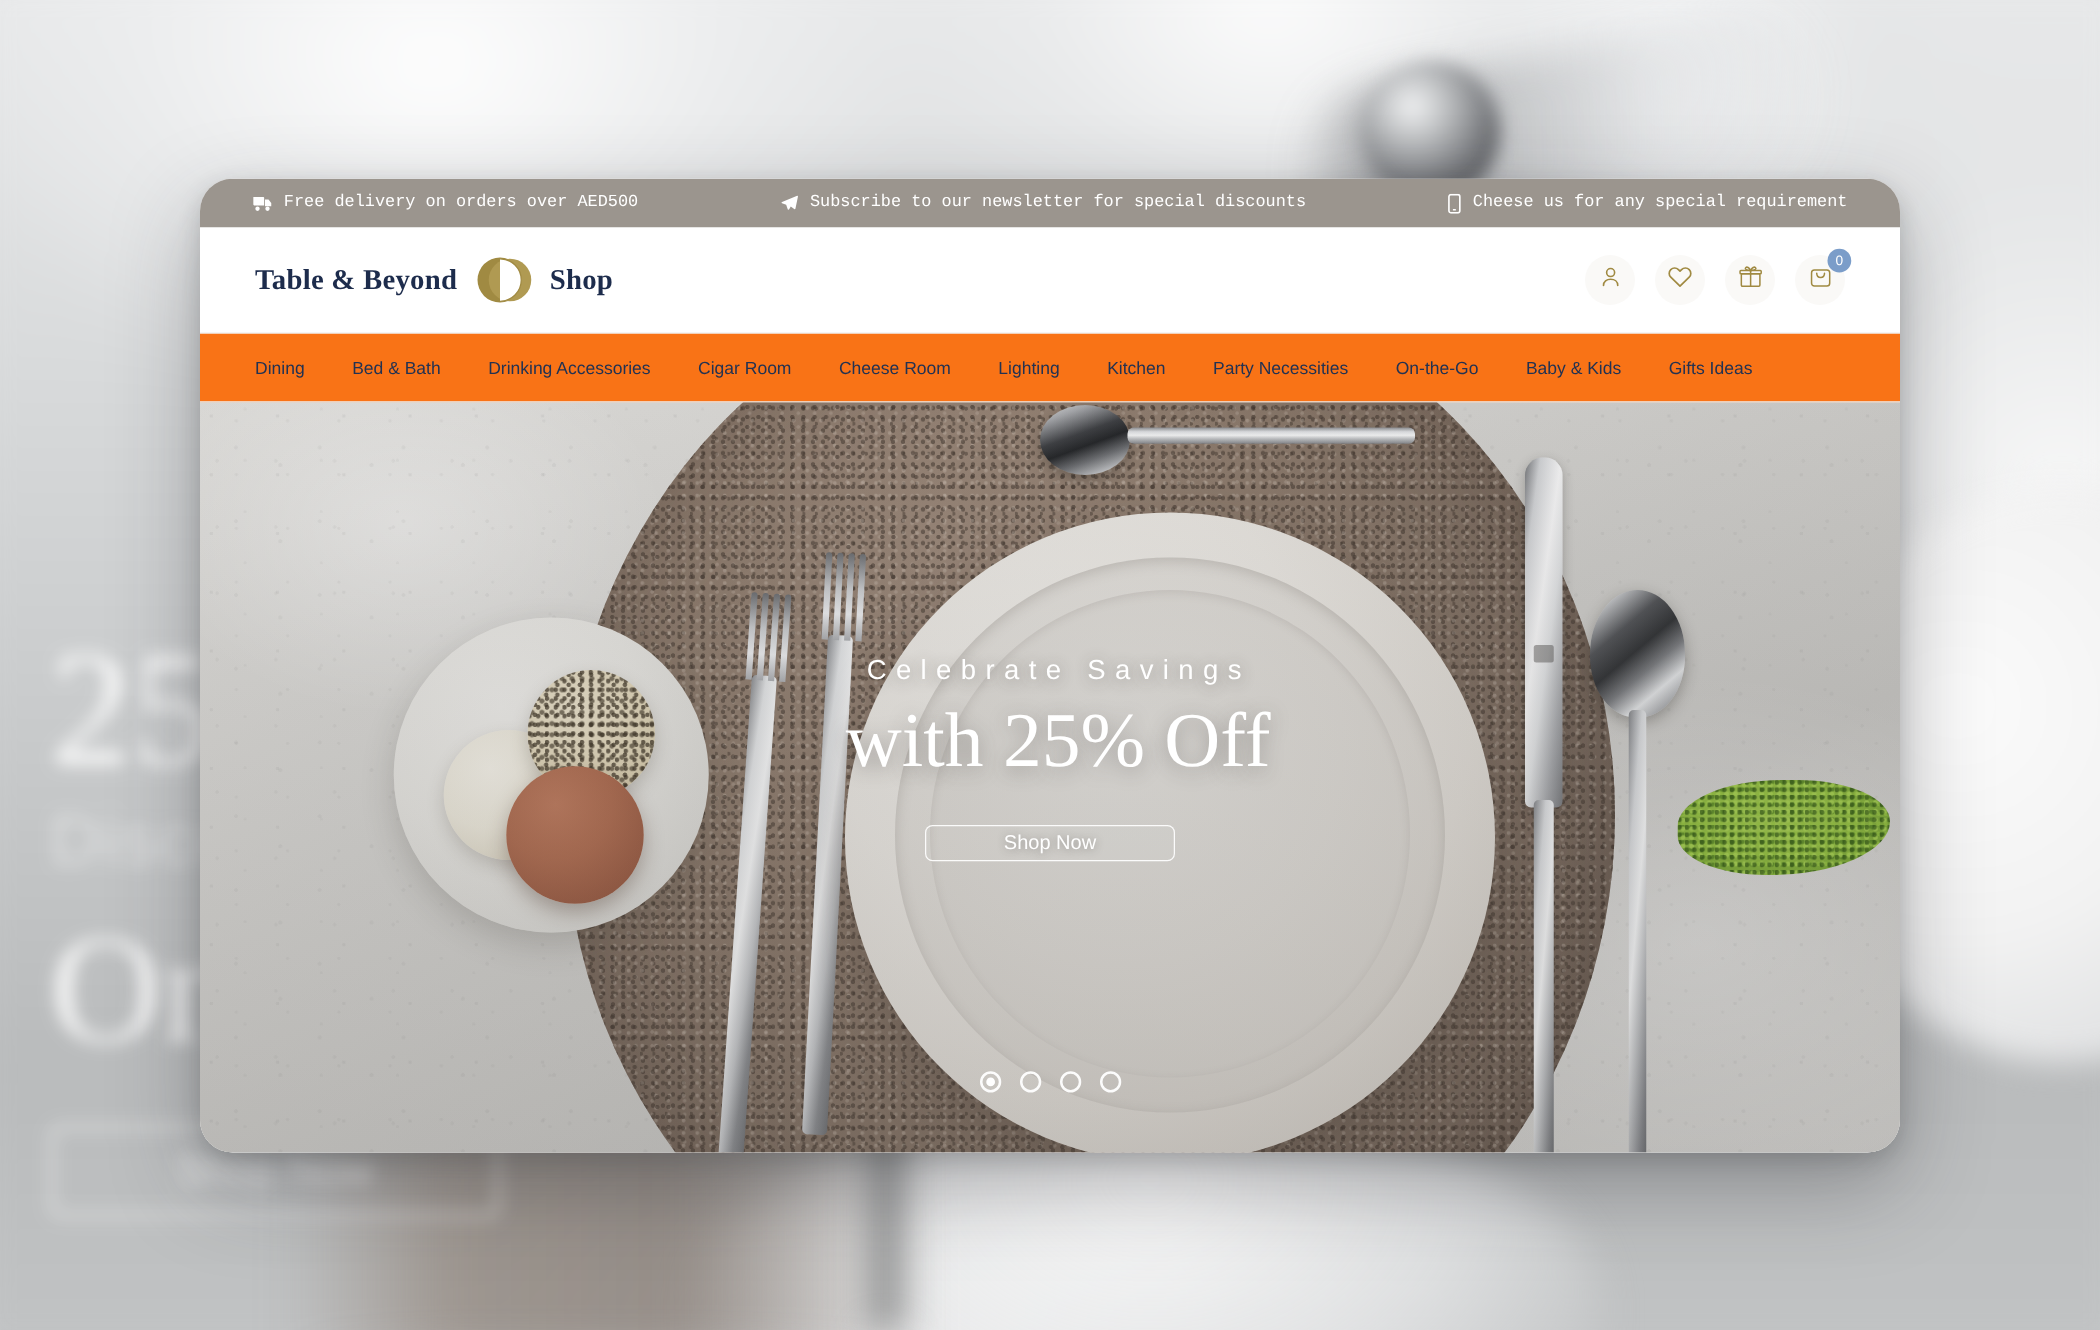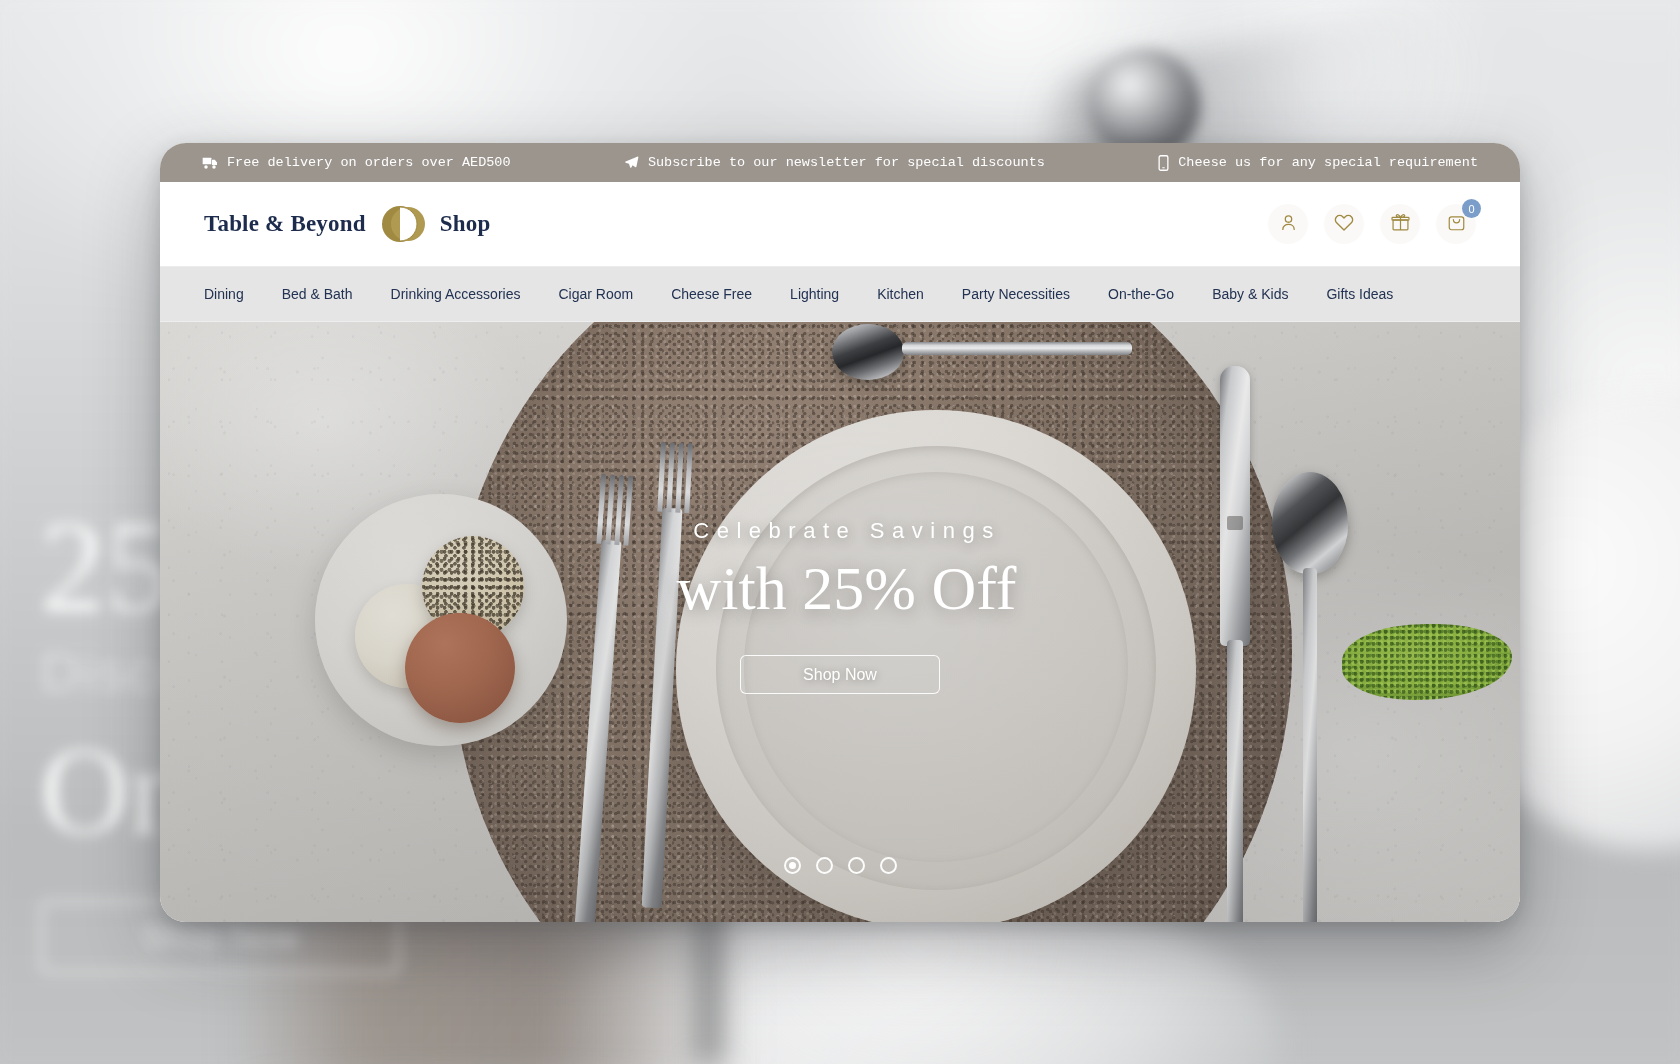--- a/index.html
+++ b/index.html
@@ -277,21 +277,21 @@
     font-size: 11px;
     display: flex;
     align-items: center;
     justify-content: center;
     font-family: "Liberation Sans", sans-serif;
   }
 
   
   .nav {
     height: 55px;
-    background: #e5e5e5;
+    background: #f97316;
     display: flex;
     align-items: center;
     padding: 0 44px;
     gap: 0;
     border-bottom: 1px solid #eeeeee;
   }
   .nav-item {
     font-size: 14px;
     color: #223252;
     white-space: nowrap;
@@ -553,21 +553,21 @@
     font-family: "Liberation Serif", serif;
     font-size: 62px;
     line-height: 1.18;
     font-weight: 400;
     text-shadow: 0 3px 16px rgba(60,56,52,0.4);
     margin-left: 13px;
   }
   .hero-cta {
     margin-top: 30px;
     width: 200px;
-    height: 39px;
+    height: 29px;
     border: 1.6px solid rgba(255,255,255,0.92);
     border-radius: 6px;
     display: flex;
     align-items: center;
     justify-content: center;
     font-size: 16px;
     color: #ffffff;
     cursor: pointer;
     background: rgba(255,255,255,0.04);
     text-shadow: 0 1px 7px rgba(60,56,52,0.4);
@@ -715,21 +715,21 @@
       </div>
 
     </div>
   </div>
 
   <div class="nav">
     <div class="nav-item">Dining</div>
     <div class="nav-item">Bed &amp; Bath</div>
     <div class="nav-item">Drinking Accessories</div>
     <div class="nav-item">Cigar Room</div>
-    <div class="nav-item">Cheese Free</div>
+    <div class="nav-item">Cheese Room</div>
     <div class="nav-item">Lighting</div>
     <div class="nav-item">Kitchen</div>
     <div class="nav-item">Party Necessities</div>
     <div class="nav-item">On-the-Go</div>
     <div class="nav-item">Baby &amp; Kids</div>
     <div class="nav-item">Gifts Ideas</div>
   </div>
 
   <div class="hero">
 

